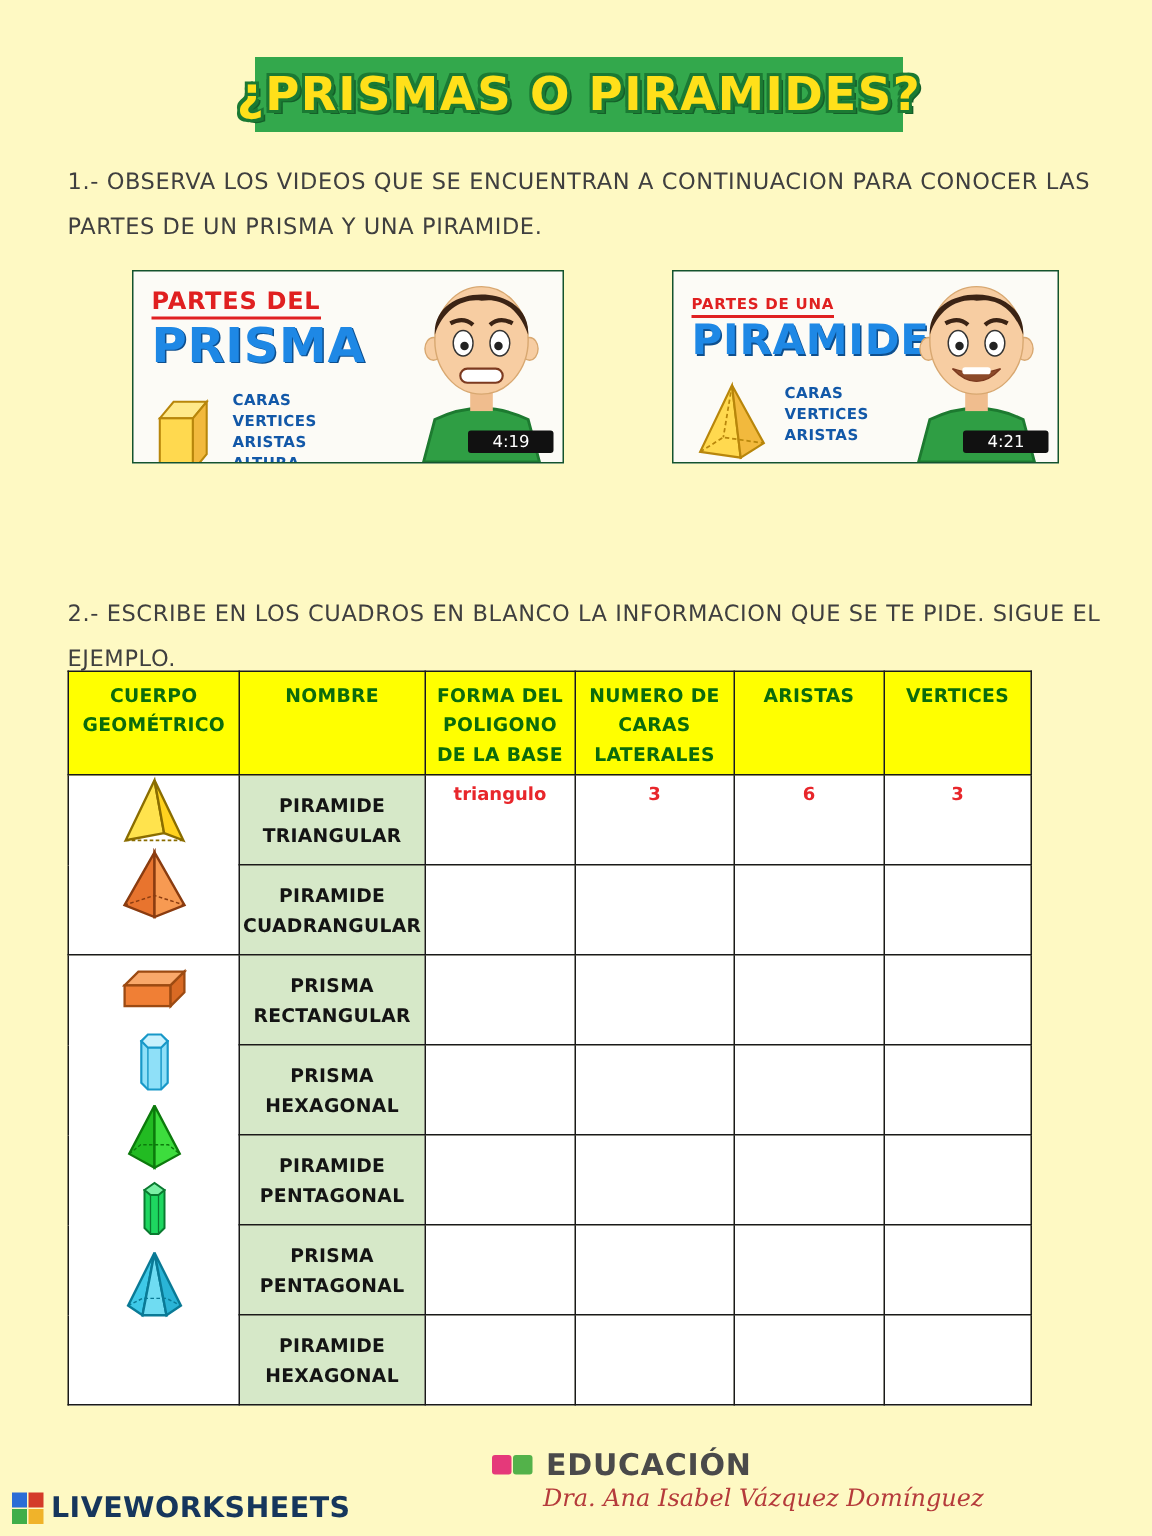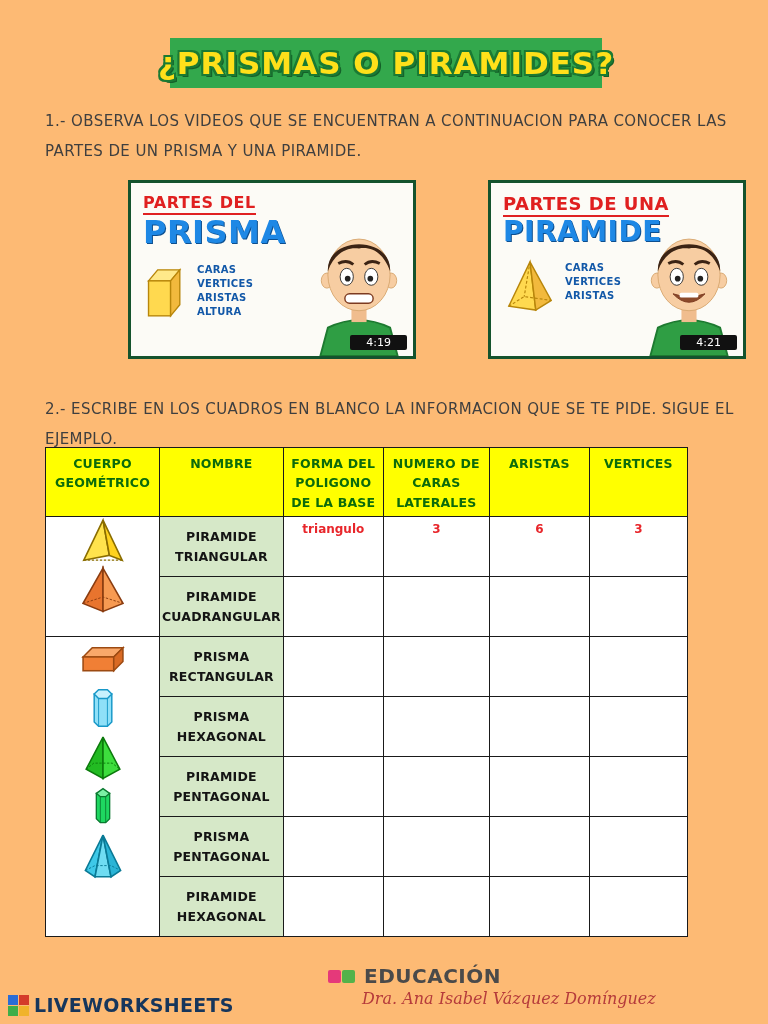--- a/index.html
+++ b/index.html
@@ -1,41 +1,41 @@
 <!DOCTYPE html>
 <html><head>
 <meta charset="utf-8">
 <style>
   * { box-sizing: border-box; margin: 0; padding: 0; }
   body { background: #ffffff; font-family: "DejaVu Sans", sans-serif; }
-  .page { position: relative; width: 768px; height: 1024px; background: #fdba74; overflow: hidden; margin: 0 auto; }
+  .page { position: relative; width: 768px; height: 1024px; background: #fef9c3; overflow: hidden; margin: 0 auto; }
 
   
   .banner { position: absolute; left: 170px; top: 38px; width: 432px; height: 50px;
     background: #33a84c; display: flex; align-items: center; justify-content: center; }
   .banner-text { font-size: 31px; font-weight: bold; color: #ffe01a; letter-spacing: 1px; white-space: nowrap;
     text-shadow: -2px -2px 0 #1b7a33, 2px -2px 0 #1b7a33, -2px 2px 0 #1b7a33, 2px 2px 0 #1b7a33, 3px 3px 0 #156029; }
 
   
   .instr { position: absolute; left: 45px; width: 695px; color: #3f3f3f; font-size: 15px;
     line-height: 2.0; letter-spacing: 0.4px; }
   .instr1 { top: 106px; }
   .instr2 { top: 394px; }
 
   
-  .video { position: absolute; top: 180px; height: 179px; background: #fcfbf6; border: 3px solid #14532d;
-    overflow: hidden; cursor: pointer; margin-left: 40px; }
+  .video { position: absolute; top: 180px; height: 129px; background: #fcfbf6; border: 1px solid #14532d;
+    overflow: hidden; cursor: pointer; }
   .video-left { left: 88px; width: 288px; }
   .video-right { left: 448px; width: 258px; }
   .v-body { position: absolute; left: 12px; top: 10px; }
   .v-title1 { color: #e02020; font-weight: bold; font-size: 16px; letter-spacing: 0.5px;
     border-bottom: 2px solid #e02020; display: inline-block; padding-bottom: 1px; }
   .v-title2 { color: #1e88e5; font-weight: bold; font-size: 32px; letter-spacing: 0.5px; line-height: 1.1;
     text-shadow: 1px 1px 0 #0d4f8f; }
-  .video-right .v-title1 { font-size: 18px; }
+  .video-right .v-title1 { font-size: 10px; }
   .video-right .v-title2 { font-size: 28px; }
   .v-row { display: flex; align-items: flex-start; gap: 8px; margin-top: 8px; }
   .v-labels { display: flex; flex-direction: column; gap: 3px; padding-top: 6px; }
   .v-labels span { color: #1258a8; font-weight: bold; font-size: 10px; letter-spacing: 0.3px; }
   .v-boy { position: absolute; right: 2px; bottom: 0; }
   .v-duration { position: absolute; right: 6px; bottom: 6px; background: #111; color: #fff;
     font-size: 11px; padding: 1px 16px; border-radius: 2px; }
 
   
   .main-table { position: absolute; left: 45px; top: 447px; border-collapse: collapse; table-layout: fixed; }

